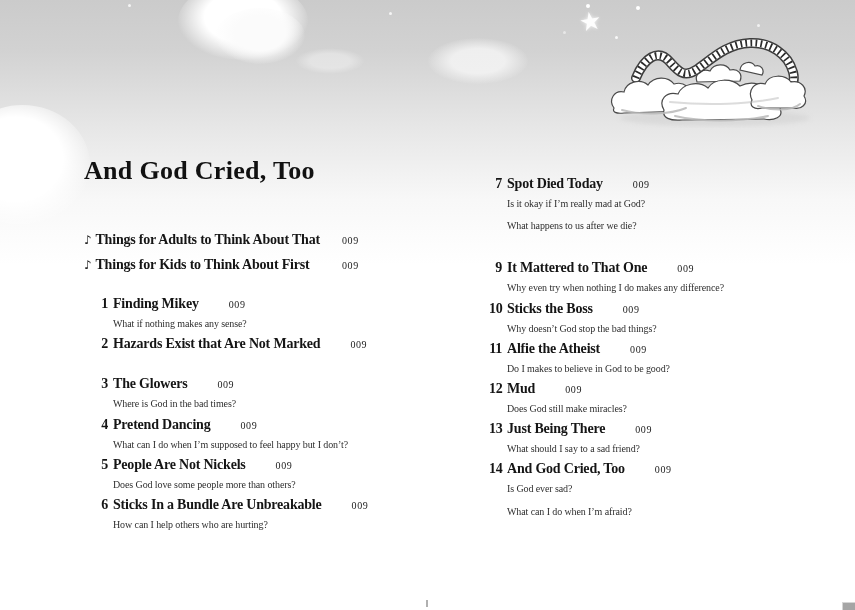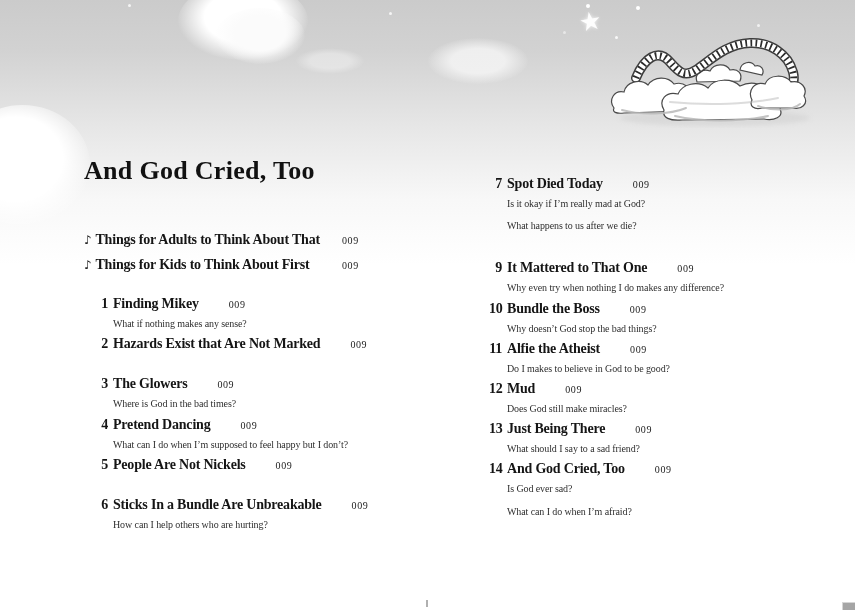--- a/index.html
+++ b/index.html
@@ -140,41 +140,42 @@
     <div class="entry">
       <div class="eline"><span class="num">3</span><span>The Glowers</span><span class="pagenum">009</span></div>
       <div class="sub">Where is God in the bad times?</div>
     </div>
     <div class="entry">
       <div class="eline"><span class="num">4</span><span>Pretend Dancing</span><span class="pagenum">009</span></div>
       <div class="sub">What can I do when I’m supposed to feel happy but I don’t?</div>
     </div>
     <div class="entry">
       <div class="eline"><span class="num">5</span><span>People Are Not Nickels</span><span class="pagenum">009</span></div>
+      <div class="sub">Does God love some people more than others?</div>
     </div>
     <div class="entry">
       <div class="eline"><span class="num">6</span><span>Sticks In a Bundle Are Unbreakable</span><span class="pagenum">009</span></div>
       <div class="sub">How can I help others who are hurting?</div>
     </div>
   </div>
 
   <div class="col col-right">
     <div class="entry">
       <div class="eline"><span class="num">7</span><span>Spot Died Today</span><span class="pagenum">009</span></div>
       <div class="sub">Is it okay if I’m really mad at God?</div>
     </div>
     <div class="entry">
       <div class="sub">What happens to us after we die?</div>
     </div>
     <div class="entry">
       <div class="eline"><span class="num">9</span><span>It Mattered to That One</span><span class="pagenum">009</span></div>
       <div class="sub">Why even try when nothing I do makes any difference?</div>
     </div>
     <div class="entry">
-      <div class="eline"><span class="num">10</span><span>Bundle the Boss</span><span class="pagenum">009</span></div>
+      <div class="eline"><span class="num">10</span><span>Sticks the Boss</span><span class="pagenum">009</span></div>
       <div class="sub">Why doesn’t God stop the bad things?</div>
     </div>
     <div class="entry">
       <div class="eline"><span class="num">11</span><span>Alfie the Atheist</span><span class="pagenum">009</span></div>
       <div class="sub">Do I makes to believe in God to be good?</div>
     </div>
     <div class="entry">
       <div class="eline"><span class="num">12</span><span>Mud</span><span class="pagenum">009</span></div>
       <div class="sub">Does God still make miracles?</div>
     </div>

